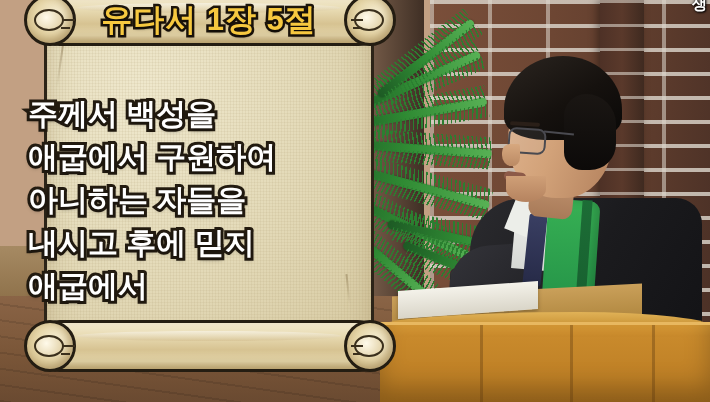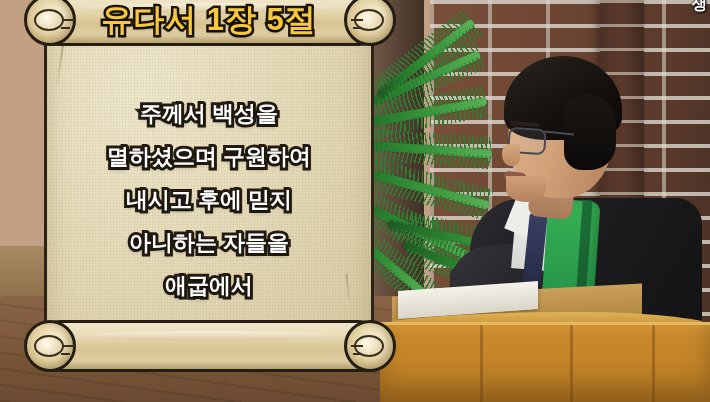--- a/index.html
+++ b/index.html
@@ -311,22 +311,22 @@
     text-align:center;
     font-size:31px; font-weight:bold; letter-spacing:1px;
     color:#f6c83f;
     line-height:44px;
     -webkit-text-stroke:5px #1d150b;
     paint-order:stroke fill;
     text-shadow:0 2px 3px rgba(0,0,0,.55);
   }
   .verse{
     position:absolute; left:0; top:96px; width:362px;
-    text-align:center;
-    font-size:22px; font-weight:bold;
+    text-align:left;
+    font-size:30px; font-weight:bold;
     color:#ffffff;
     line-height:43px;
     -webkit-text-stroke:6px #241c11;
     paint-order:stroke fill;
     text-shadow:0 2px 4px rgba(0,0,0,.5);
   }
   .verse-line{ display:block; white-space:nowrap; }
 </style>
 </head>
 <body>
@@ -422,20 +422,20 @@
     <div class="curl" style="left:316px; top:324px;">
       <div class="curl-inner"></div>
       <div class="curl-slash" style="left:4px; top:22px;"></div>
       <div class="curl-slash" style="left:6px; top:30px; width:9px;"></div>
     </div>
 
     <div class="title">유다서 1장 5절</div>
 
     <div class="verse">
       <span class="verse-line">주께서 백성을</span>
-      <span class="verse-line">멸하셨으며 구원하여</span>
+      <span class="verse-line">애굽에서 구원하여</span>
+      <span class="verse-line">아니하는 자들을</span>
       <span class="verse-line">내시고 후에 믿지</span>
-      <span class="verse-line">아니하는 자들을</span>
       <span class="verse-line">애굽에서</span>
     </div>
   </div>
 
 </div>
 
 </body></html>

